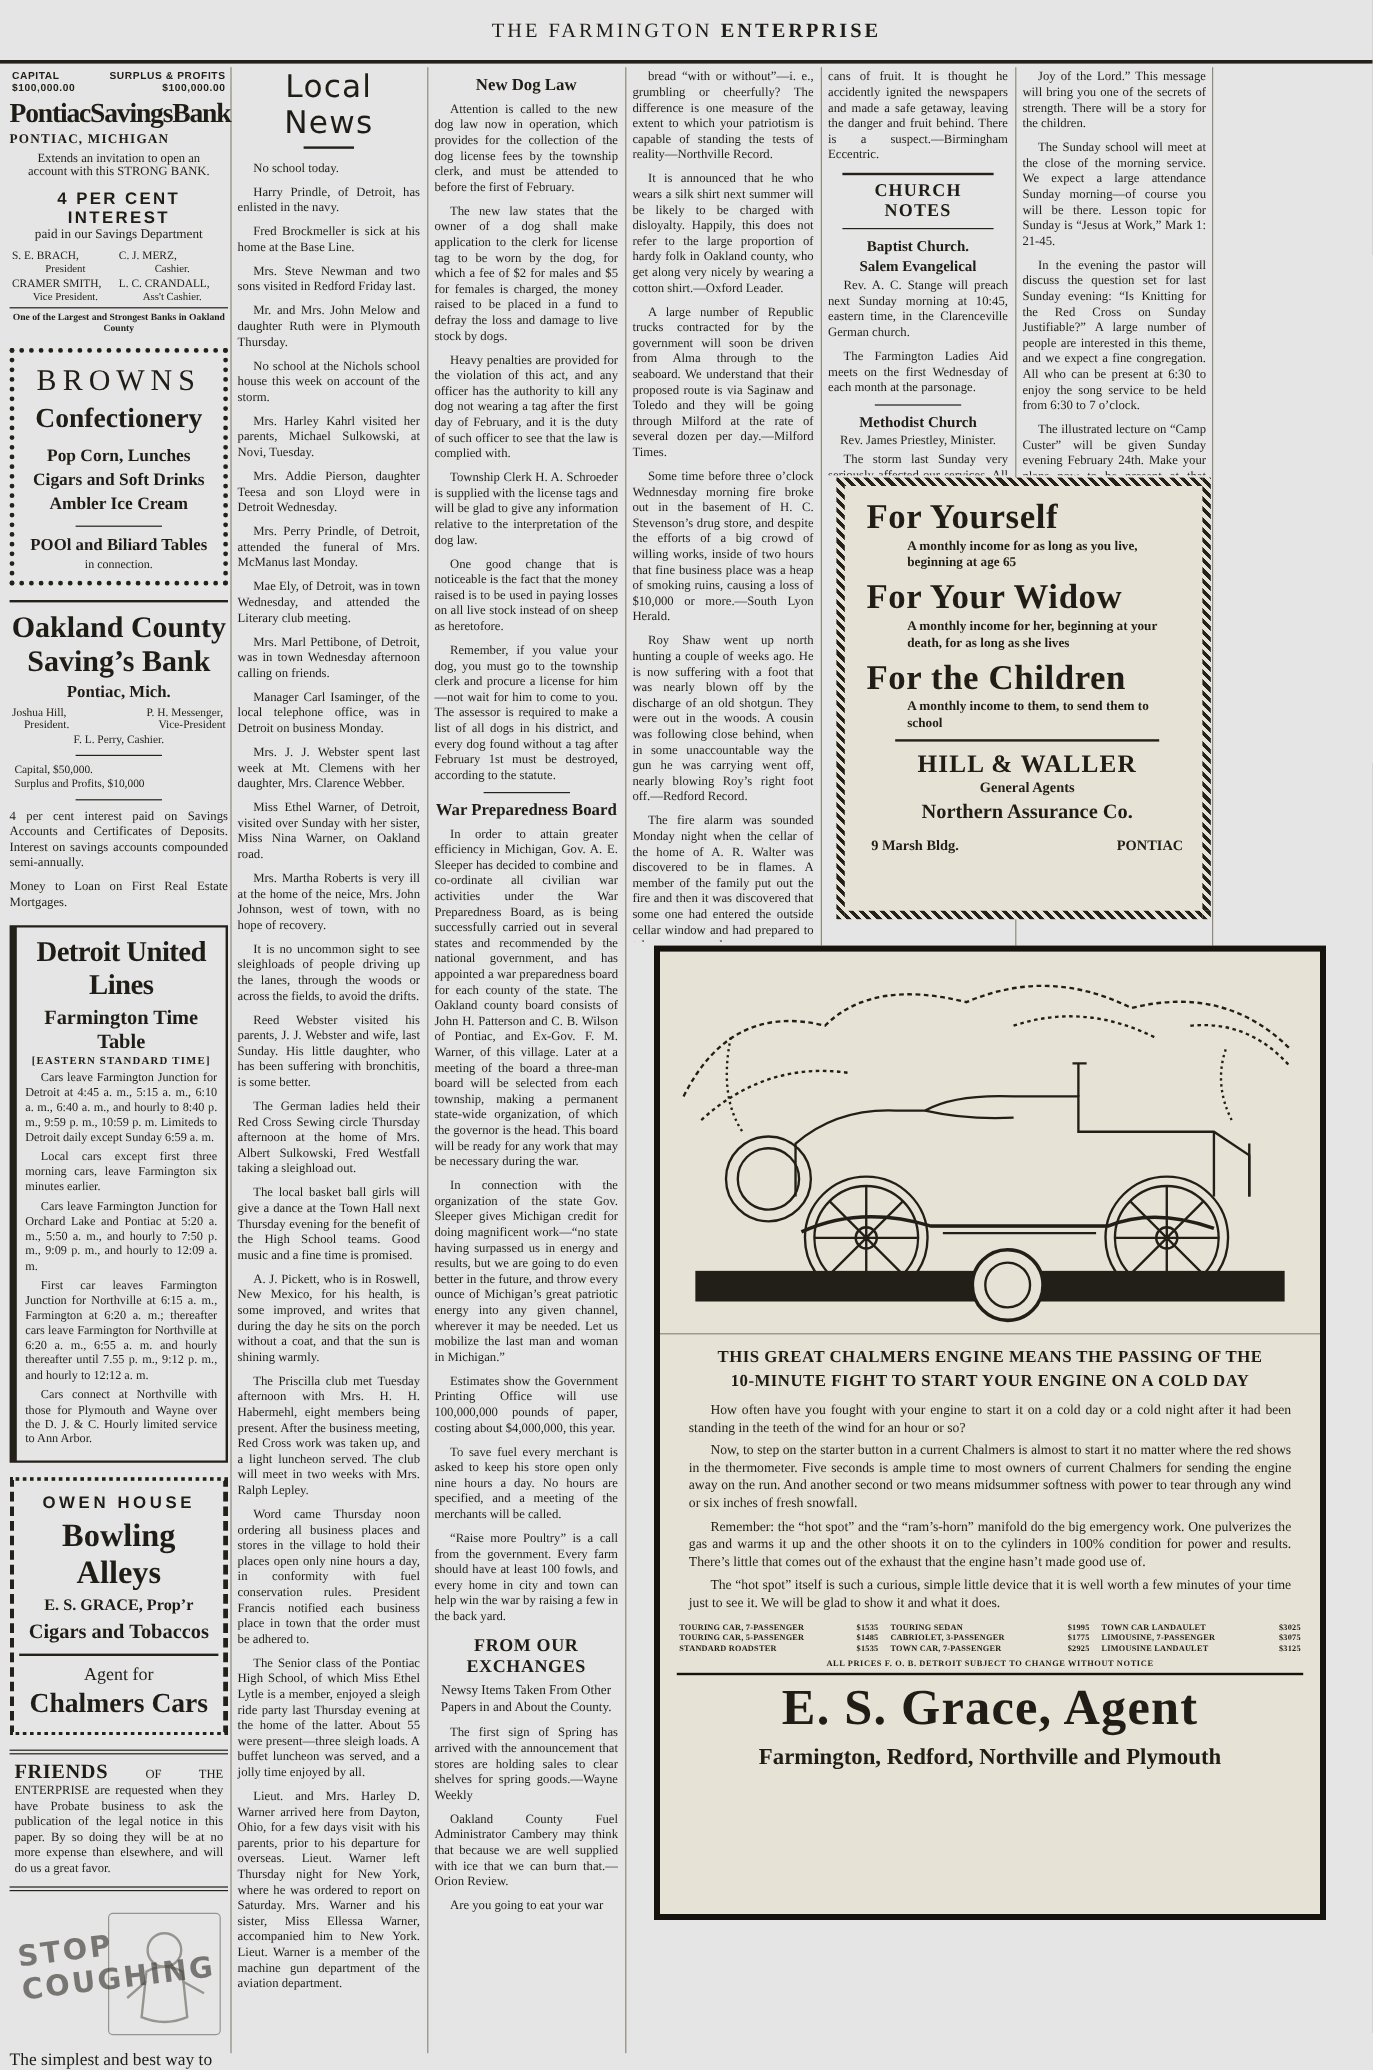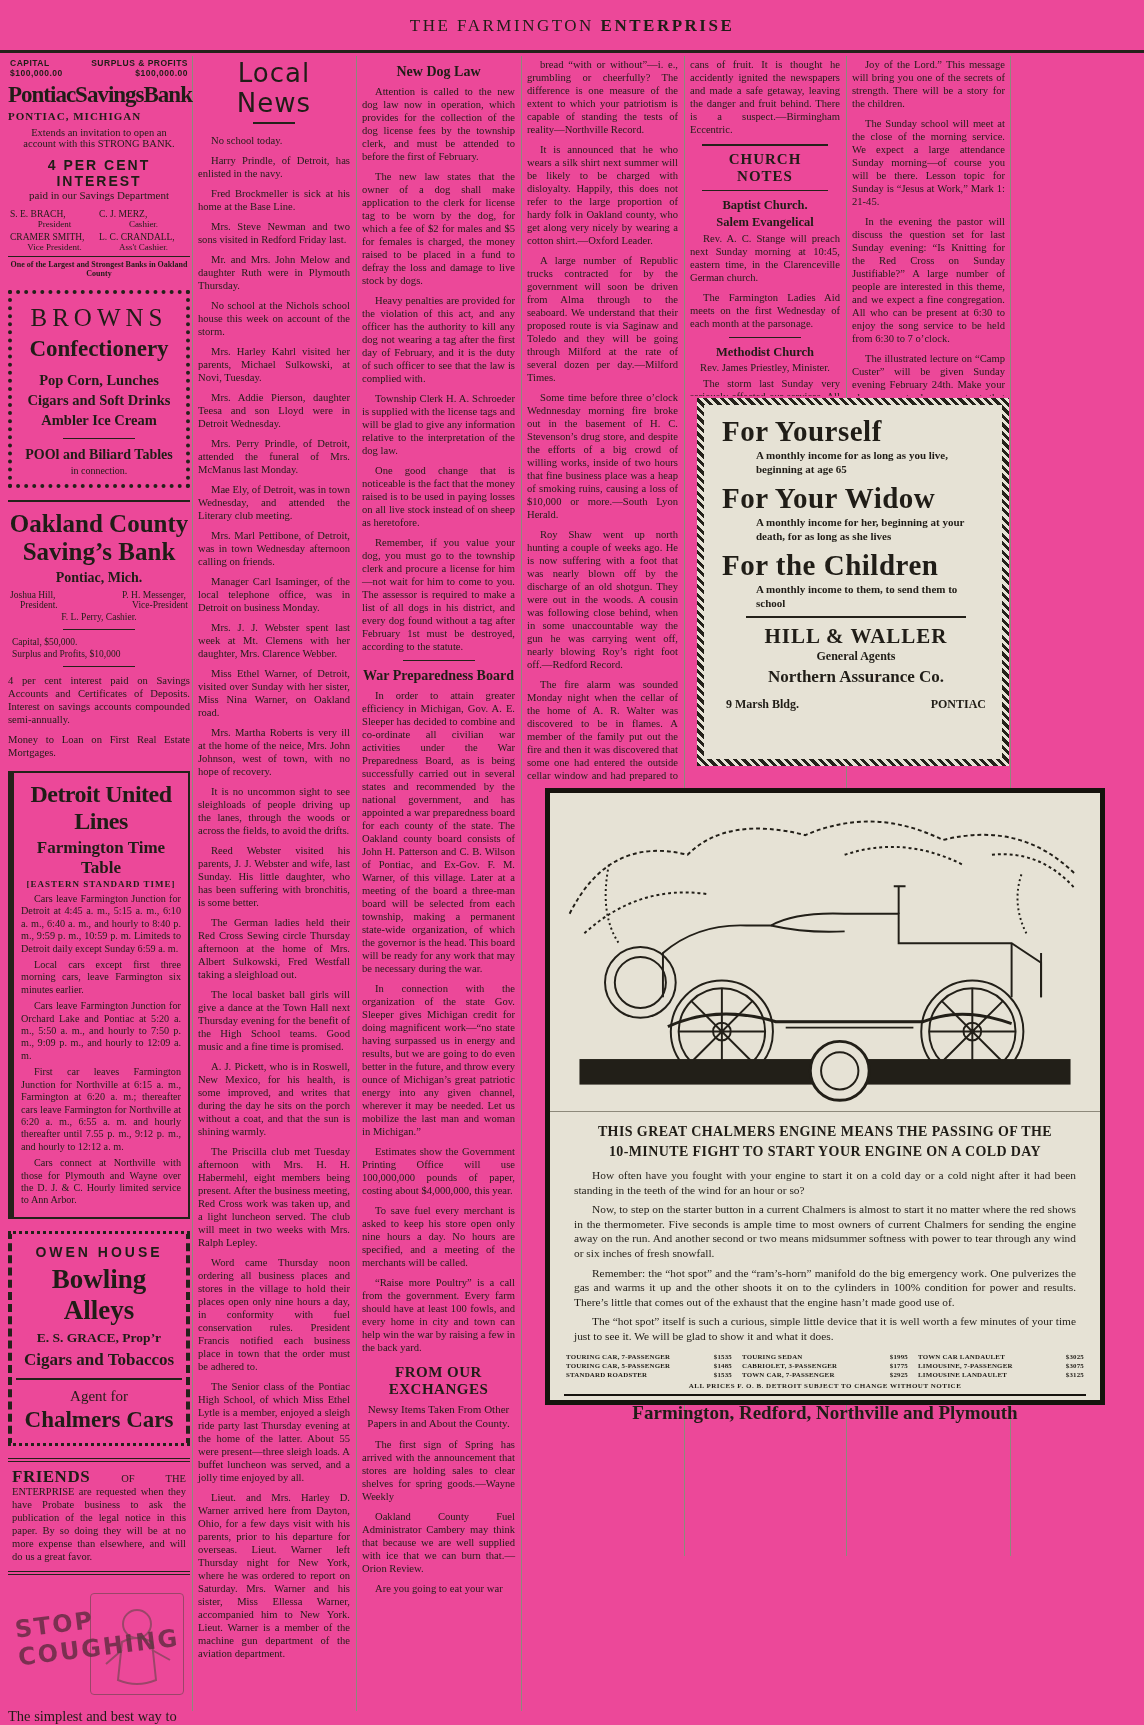--- a/index.html
+++ b/index.html
@@ -1,16 +1,16 @@
 <!DOCTYPE html>
 <html><head>
 <meta charset="utf-8">
 <style>
   html,body{margin:0;padding:0;background:#b8b4a6;}
-  .page{position:relative;width:1144px;height:1725px;margin:0 auto;background:#ec4899;
+  .page{position:relative;width:1144px;height:1725px;margin:0 auto;background:#e5e5e5;
         font-family:"Liberation Serif","DejaVu Serif",serif;color:#201d17;overflow:hidden;}
   .sans{font-family:"Liberation Sans","DejaVu Sans",sans-serif;}
 
   
   .masthead{position:absolute;top:16px;left:0;width:100%;text-align:center;
             font-size:17px;letter-spacing:2.5px;}
   .masthead .bold{font-weight:bold;}
   .toprule{position:absolute;top:50px;left:0;width:100%;height:3px;background:#24211a;}
 
   
@@ -103,21 +103,21 @@
       padding:8px 12px 4px 18px;box-sizing:border-box;}
   .fy h2{font-size:29px;margin:2px 0 1px;letter-spacing:.5px;}
   .fy .t{font-size:11px;font-weight:600;line-height:13.5px;margin:0 0 6px 34px;max-width:220px;}
   .fy .rule-mid{width:220px;border-top:2px solid #24211a;margin:6px auto;}
   .fy .firm{font-size:21px;font-weight:bold;text-align:center;letter-spacing:1px;margin-top:4px;}
   .fy .role{font-size:12px;font-weight:bold;text-align:center;}
   .fy .co{font-size:17px;font-weight:bold;text-align:center;margin-top:3px;}
   .fy .addr{display:flex;justify-content:space-between;font-size:12px;font-weight:bold;margin-top:10px;padding:0 4px;}
 
   
-  .chal{position:absolute;left:545px;top:788px;width:560px;height:617px;background:#e6e2d5;
+  .chal{position:absolute;left:545px;top:788px;width:560px;height:812px;background:#e6e2d5;
         border:5px solid #16130e;box-sizing:border-box;}
   .chal .art{height:318px;border-bottom:1px solid #8d897b;}
   .chal .hl{font-size:14px;font-weight:bold;text-align:center;line-height:20px;letter-spacing:.4px;margin:10px 18px 6px;}
   .chal .np{font-size:11.4px;line-height:14.6px;margin:0 24px 5px;text-indent:18px;}
   .chal .prices{display:flex;gap:10px;margin:8px 16px 2px;}
   .chal .pcol{flex:1;}
   .chal .prow{display:flex;justify-content:space-between;font-size:6.9px;line-height:9px;font-weight:bold;letter-spacing:.2px;}
   .chal .pnote{font-size:7px;font-weight:bold;text-align:center;letter-spacing:.5px;margin:3px 0 4px;}
   .chal .agent-rule{border-top:2px solid #16130e;margin:4px 14px;}
   .chal .agent{font-size:42px;font-weight:bold;text-align:center;letter-spacing:1px;margin-top:4px;}
@@ -441,16 +441,17 @@
             <span>$3075</span>
           </div>
           <div class="prow">
             <span>LIMOUSINE LANDAULET</span>
             <span>$3125</span>
           </div>
         </div>
     </div>
     <div class="pnote">ALL PRICES F. O. B. DETROIT SUBJECT TO CHANGE WITHOUT NOTICE</div>
     <div class="agent-rule"></div>
+    <div class="agent">E. S. Grace, Agent</div>
     <div class="terr">Farmington, Redford, Northville and Plymouth</div>
   </div>
 
 </div>
 
 </body></html>

